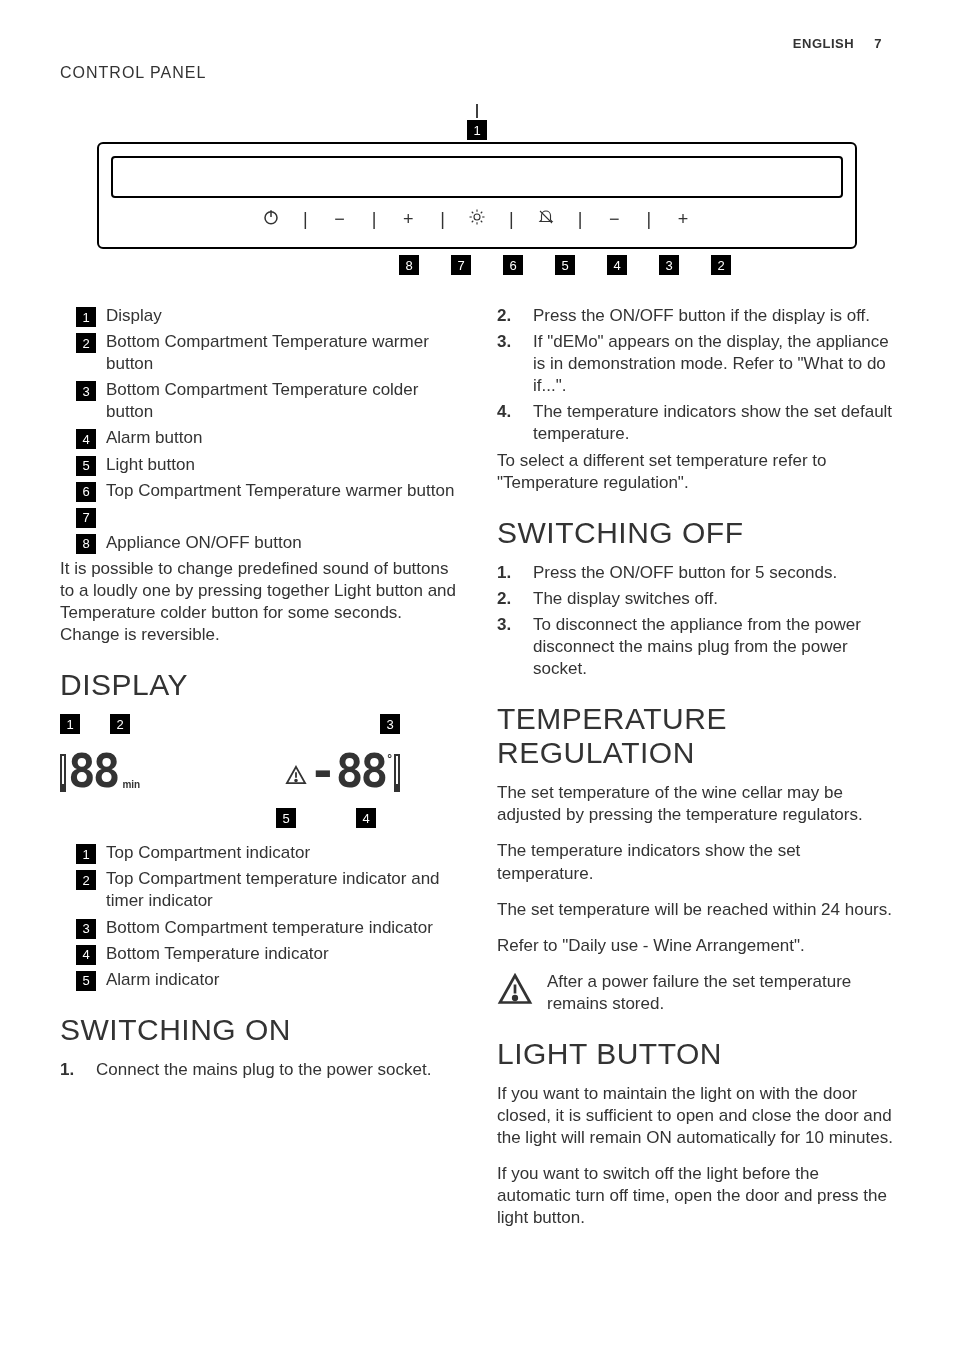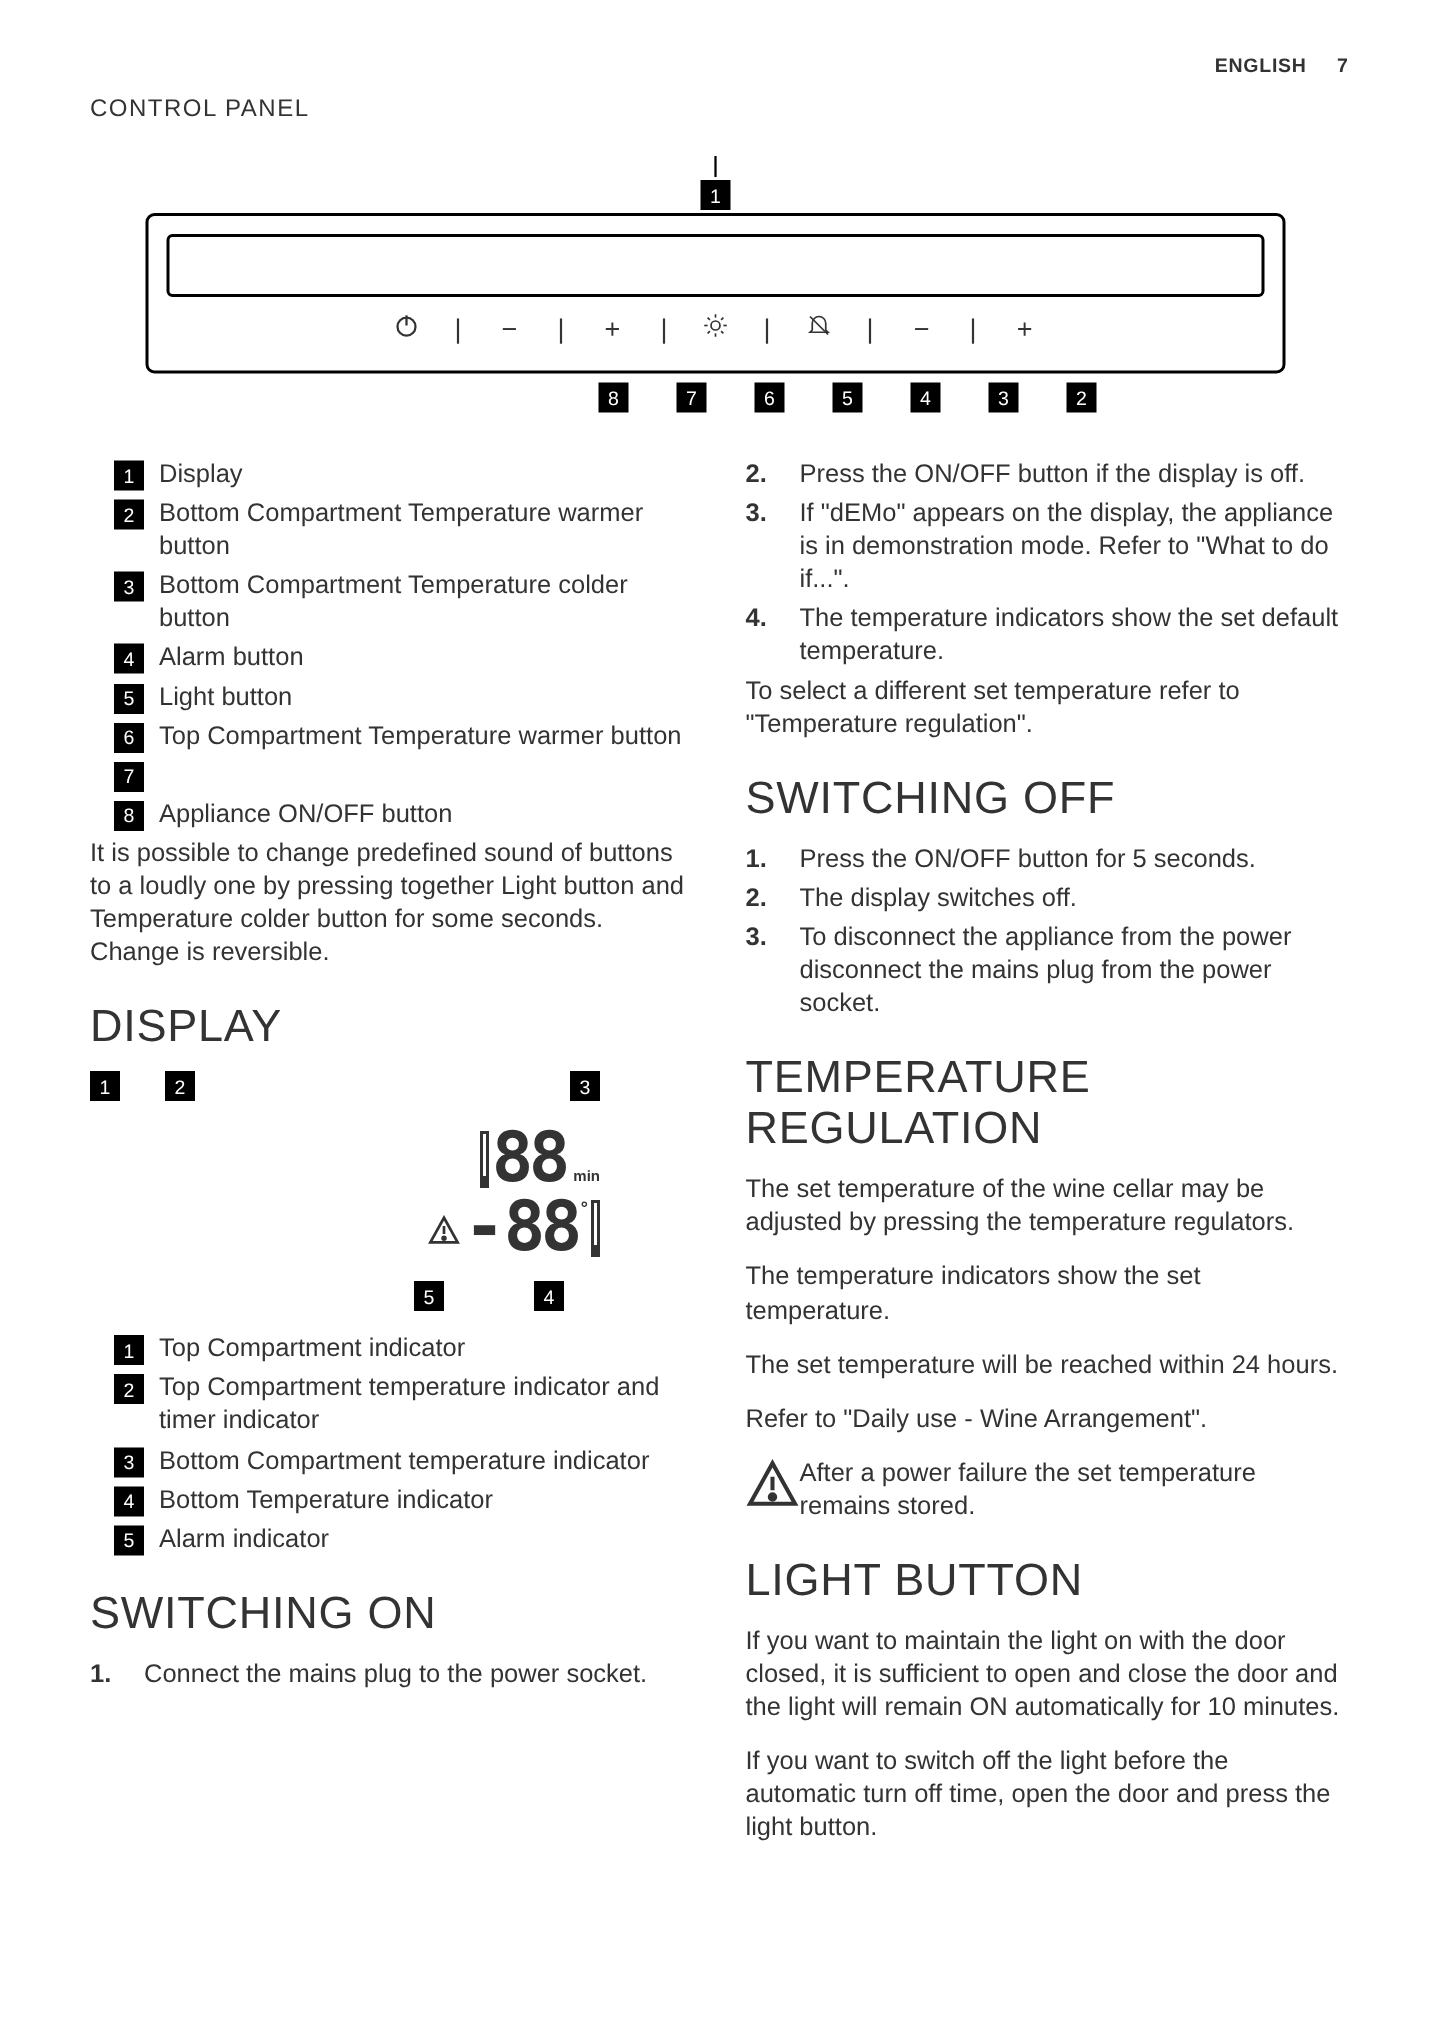--- a/index.html
+++ b/index.html
@@ -8,21 +8,21 @@
       height: 1352px;
       background: #fff;
       font-family: Arial, Helvetica, sans-serif;
       color: #333;
       padding: 36px 60px 40px 60px;
       position: relative;
     }
     .header-right {
       position: absolute;
       top: 36px;
-      right: 55px;
+      right: 72px;
       font-size: 13px;
       font-weight: bold;
       letter-spacing: 0.5px;
     }
     .header-right .page-num { margin-left: 16px; }
     h1 {
       font-size: 16px;
       font-weight: normal;
       letter-spacing: 1px;
       margin-top: 28px;
@@ -112,21 +112,20 @@
       display: flex;
       gap: 30px;
       position: relative;
     }
     .display-top-markers .spacer { flex: 1; }
     .lcd {
       display: flex;
       align-items: flex-end;
       justify-content: space-between;
       margin: 14px 0;
-      flex-direction: column;
     }
     .segments { display: flex; align-items: flex-end; gap: 2px; }
     .seg {
       font-family: monospace;
       font-size: 46px;
       font-weight: bold;
       line-height: 1;
       letter-spacing: -3px;
     }
     .min-label { font-size: 10px; font-weight: bold; margin-left: 3px; margin-bottom: 4px; }
@@ -168,21 +167,21 @@
       font-size: 17px;
       line-height: 1.3;
       margin-bottom: 4px;
     }
     ol.steps > li::before {
       content: counter(step) ".";
       font-weight: bold;
       min-width: 24px;
     }
     ol.steps.start2 { counter-reset: step 1; }
-    .note-row { display: flex; align-items: flex-start; margin-top: 10px; }
+    .note-row { display: flex; gap: 14px; align-items: flex-start; margin-top: 10px; }
     .note-row .txt { font-size: 17px; line-height: 1.3; }
     .warn-icon svg { width: 36px; height: 36px; }
     .tick-line {
       stroke: #000;
       stroke-width: 1.5;
     }
   </style>
 </head>
 <body>
 

